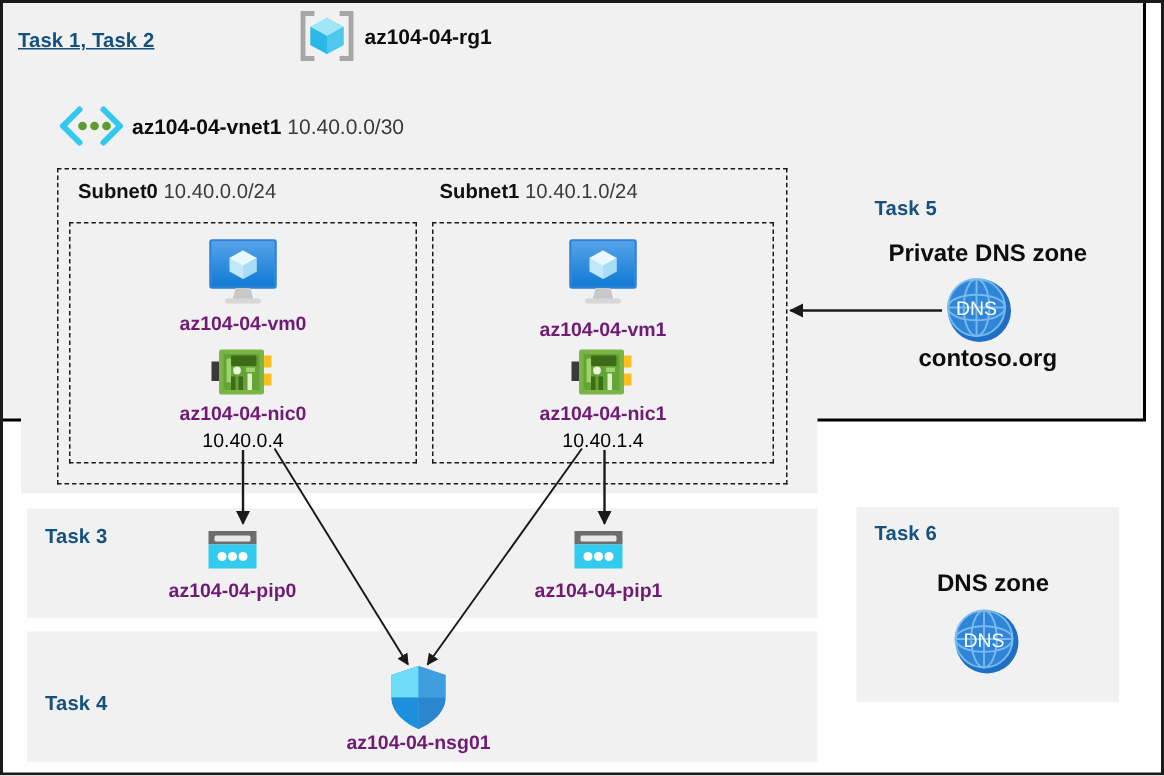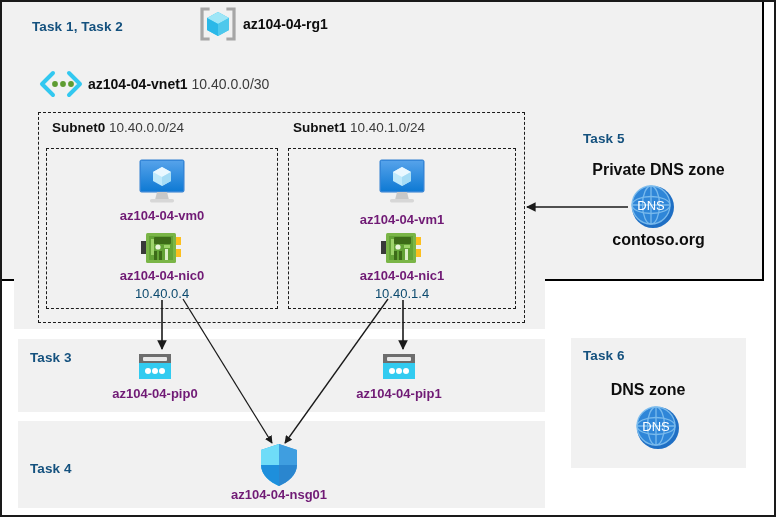--- a/index.html
+++ b/index.html
@@ -21,39 +21,39 @@
 
   .dashed-box{position:absolute;border:1.6px dashed #1b1b1b;box-sizing:border-box;}
   #subnets-wrap{left:38px;top:112px;width:487px;height:211px;}
   #subnet0-box{left:46px;top:148px;width:232px;height:161px;}
   #subnet1-box{left:288px;top:148px;width:228px;height:161px;}
 
   .subnet-title{position:absolute;font-size:13.5px;color:#3a3a3a;white-space:nowrap;}
   .subnet-title b{color:#111;font-weight:bold;}
 
   .node-label{position:absolute;text-align:center;font-size:13px;font-weight:bold;color:#701a75;white-space:nowrap;}
-  .node-sub{position:absolute;text-align:center;font-size:13px;color:#0c4a6e;white-space:nowrap;}
+  .node-sub{position:absolute;text-align:center;font-size:13px;color:#000000;white-space:nowrap;}
 
   .hdr-text{position:absolute;font-size:14px;color:#3a3a3a;white-space:nowrap;}
   .hdr-text b{color:#0d0d0d;font-weight:bold;}
 
   .icon{position:absolute;}
   svg{display:block;overflow:visible;}
 
   #edges{position:absolute;left:0;top:0;width:776px;height:517px;pointer-events:none;}
 
   .center-title{position:absolute;text-align:center;font-weight:bold;font-size:16px;color:#0d0d0d;white-space:nowrap;}
 </style>
 </head>
 <body>
 
 <div id="stage">
 
   <div class="panel" id="rg-panel"></div>
-  <div class="task-label" style="left:32px;top:19px;">Task 1, Task 2</div>
+  <div class="task-label" style="left:12px;top:19px;text-decoration:underline;">Task 1, Task 2</div>
 
   <div class="icon" style="left:199px;top:7px;">
     <svg width="38" height="34" viewBox="0 0 38 34">
       <path d="M9 2 H3 V32 H9" fill="none" stroke="#a6a6a6" stroke-width="3.2" stroke-linecap="square"></path>
       <path d="M29 2 H35 V32 H29" fill="none" stroke="#a6a6a6" stroke-width="3.2" stroke-linecap="square"></path>
       <polygon points="19,5 30,11 30,23 19,29 8,23 8,11" fill="#32c8f0"></polygon>
       <polygon points="19,5 30,11 19,17 8,11" fill="#9fe6f7"></polygon>
       <polygon points="19,17 30,11 30,23 19,29" fill="#4ec8ec"></polygon>
       <polygon points="19,17 8,11 8,23 19,29" fill="#2bb8e8"></polygon>
     </svg>
@@ -225,21 +225,21 @@
         <line x1="3" y1="22" x2="41" y2="22"></line>
         <line x1="22" y1="3" x2="22" y2="41"></line>
       </g>
       <text x="22" y="27" text-anchor="middle" font-family="Liberation Sans, sans-serif" font-size="13" fill="#ffffff">DNS</text>
     </svg>
   </div>
   <div class="center-title" style="left:571px;top:231px;width:175px;">contoso.org</div>
 
   <div class="panel" id="task6-panel"></div>
   <div class="task-label" style="left:583px;top:348px;">Task 6</div>
-  <div class="center-title" style="left:557px;top:381px;width:182px;">DNS zone</div>
+  <div class="center-title" style="left:571px;top:381px;width:182px;">DNS zone</div>
 
   <div class="icon" style="left:634px;top:404px;">
     <svg width="48" height="48" viewBox="0 0 48 48">
       <circle cx="24" cy="24" r="21" fill="#1f6fc4"></circle>
       <circle cx="22" cy="22" r="19" fill="#2f86d8"></circle>
       <g fill="none" stroke="#7dbdee" stroke-width="1.3" opacity="0.95">
         <ellipse cx="22" cy="22" rx="19" ry="19"></ellipse>
         <ellipse cx="22" cy="22" rx="8.5" ry="19"></ellipse>
         <ellipse cx="22" cy="22" rx="19" ry="8.5"></ellipse>
         <line x1="3" y1="22" x2="41" y2="22"></line>

